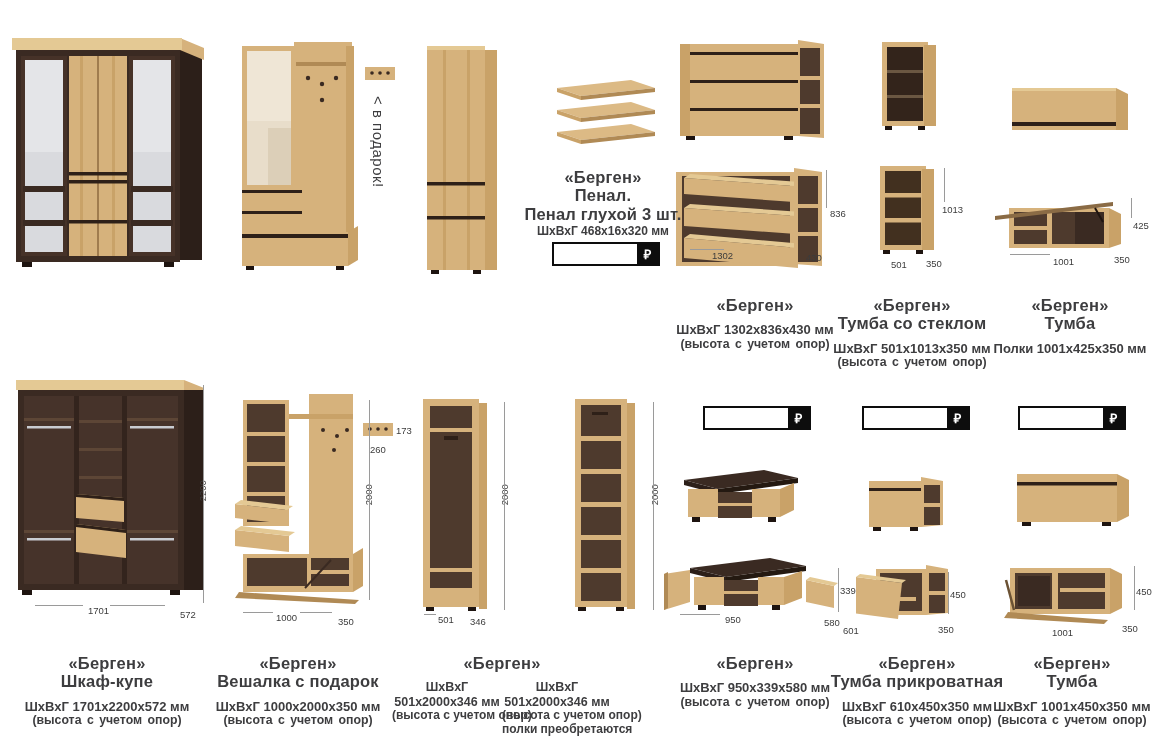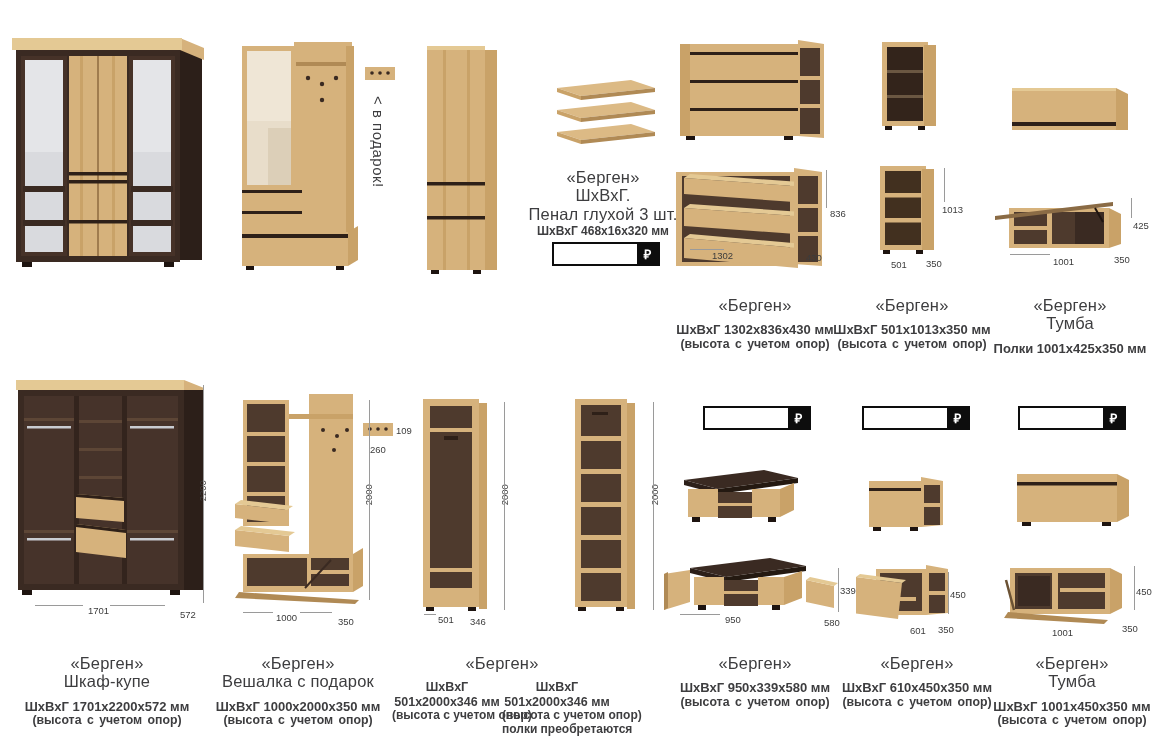--- a/index.html
+++ b/index.html
@@ -1,20 +1,20 @@
 <!DOCTYPE html>
 <html><head>
 <meta charset="utf-8">
 <style>
   html,body{margin:0;padding:0;background:#fff}
   .canvas{position:relative;width:1174px;height:742px;background:#fff;
           font-family:"Liberation Sans",sans-serif;color:#3d3d3f;overflow:hidden}
   .fig{position:absolute;line-height:0}
   .label{position:absolute;text-align:center;line-height:1.12}
-  .pname{font-size:16.5px;font-weight:400;letter-spacing:.2px}
+  .pname{font-size:16.5px;font-weight:700;letter-spacing:.2px}
   .dims{font-size:13px;font-weight:600;margin-top:9px;white-space:nowrap}
   .note{font-size:12.3px;font-weight:600;white-space:nowrap;word-spacing:2px}
   .shelvesdims{font-size:12px;font-weight:600;margin-top:2px;white-space:nowrap}
   .meas{position:absolute;font-size:9.5px;font-weight:500;color:#3c3c3c;white-space:nowrap;line-height:1}
   .v{transform:rotate(-90deg)}
   .dl{position:absolute;background:#9a9a9a}
   .pricebox{position:absolute;width:104px;height:20px;border:2.5px solid #0d0d0d;background:#fff;
             display:flex;align-items:stretch;justify-content:flex-end}
   .ruble{width:21px;background:#0d0d0d;color:#fff;font-size:13px;font-weight:700;
          display:flex;align-items:center;justify-content:center}
@@ -206,36 +206,37 @@
       <rect x="19" y="32" width="33" height="4" fill="#d6b27c"></rect>
       <rect x="80" y="18" width="29" height="32" fill="#3a2a22"></rect>
       <polygon points="114,14 126,20 126,50 114,54" fill="#c9a268"></polygon>
       <polygon points="0,22 118,8 118,12 0,26" fill="#8a6b45"></polygon>
       <line x1="100" y1="14" x2="108" y2="28" stroke="#1e1410" stroke-width="2"></line>
     </svg>
   </div>
 
   <div class="label" style="left:503px;top:168px;width:200px">
     <div class="pname">«Берген»</div>
-    <div class="pname">ШхВхГ.</div>
+    <div class="pname">Пенал.</div>
     <div class="pname">Пенал глухой 3 шт.</div>
     <div class="shelvesdims">ШхВхГ 468х16х320 мм</div>
   </div>
   <div class="pricebox" style="left:552px;top:242px">
     <span class="ruble">₽</span>
   </div>
 
   <div class="label" style="left:655px;top:296px;width:200px">
     <div class="pname">«Берген»</div>
     <div class="dims">ШхВхГ 1302х836х430 мм</div>
     <div class="note">(высота с учетом опор)</div>
   </div>
 
   <div class="label" style="left:812px;top:296px;width:200px">
     <div class="pname">«Берген»</div>
+    <div class="pname">Тумба со стеклом</div>
     <div class="dims">ШхВхГ 501х1013х350 мм</div>
     <div class="note">(высота с учетом опор)</div>
   </div>
 
   <div class="label" style="left:970px;top:296px;width:200px">
     <div class="pname">«Берген»</div>
     <div class="pname">Тумба</div>
     <div class="dims">Полки 1001х425х350 мм</div>
   </div>
 
@@ -315,21 +316,21 @@
 
   <div class="fig" style="left:362px;top:421px">
     <svg width="32" height="18" viewBox="0 0 32 18">
       <rect x="1" y="2" width="30" height="13" fill="#d6b27c"></rect>
       <circle cx="8" cy="8" r="1.8" fill="#3a2a22"></circle>
       <circle cx="16" cy="8" r="1.8" fill="#3a2a22"></circle>
       <circle cx="24" cy="8" r="1.8" fill="#3a2a22"></circle>
     </svg>
   </div>
   <span class="meas" style="left:370px;top:445px">260</span>
-  <span class="meas" style="left:396px;top:426px">109</span>
+  <span class="meas" style="left:396px;top:426px">173</span>
 
   <div class="fig" style="left:420px;top:396px">
     <svg width="70" height="220" viewBox="0 0 70 220">
       <rect x="3" y="3" width="56" height="208" fill="#d6b27c"></rect>
       <rect x="10" y="10" width="42" height="182" fill="#4e3a2d"></rect>
       <rect x="10" y="32" width="42" height="4" fill="#d6b27c"></rect>
       <rect x="24" y="40" width="14" height="4" fill="#2e2018"></rect>
       <rect x="10" y="172" width="42" height="4" fill="#d6b27c"></rect>
       <rect x="59" y="7" width="8" height="206" fill="#c9a268"></rect>
       <rect x="6" y="211" width="8" height="4" fill="#1e1410"></rect>
@@ -468,21 +469,21 @@
     </svg>
   </div>
 
   <span class="meas" style="left:840px;top:586px">339</span>
   <span class="meas" style="left:725px;top:615px">950</span>
   <span class="meas" style="left:824px;top:618px">580</span>
   <div class="dl" style="left:838px;top:568px;width:1px;height:44px"></div>
   <div class="dl" style="left:680px;top:614px;width:40px;height:1px"></div>
 
   <span class="meas" style="left:950px;top:590px">450</span>
-  <span class="meas" style="left:910px;top:626px">601</span>
+  <span class="meas" style="left:843px;top:626px">601</span>
   <span class="meas" style="left:938px;top:625px">350</span>
   <div class="dl" style="left:948px;top:572px;width:1px;height:42px"></div>
 
   <span class="meas" style="left:1136px;top:587px">450</span>
   <span class="meas" style="left:1052px;top:628px">1001</span>
   <span class="meas" style="left:1122px;top:624px">350</span>
   <div class="dl" style="left:1134px;top:566px;width:1px;height:44px"></div>
 
   <div class="label" style="left:15px;top:654px;width:184px">
     <div class="pname">«Берген»</div>
@@ -516,20 +517,21 @@
   </div>
 
   <div class="label" style="left:653px;top:654px;width:204px">
     <div class="pname">«Берген»</div>
     <div class="dims">ШхВхГ 950х339х580 мм</div>
     <div class="note">(высота с учетом опор)</div>
   </div>
 
   <div class="label" style="left:815px;top:654px;width:204px">
     <div class="pname">«Берген»</div>
+    <div class="pname">Тумба прикроватная</div>
     <div class="dims">ШхВхГ 610х450х350 мм</div>
     <div class="note">(высота с учетом опор)</div>
   </div>
 
   <div class="label" style="left:970px;top:654px;width:204px">
     <div class="pname">«Берген»</div>
     <div class="pname">Тумба</div>
     <div class="dims">ШхВхГ 1001х450х350 мм</div>
     <div class="note">(высота с учетом опор)</div>
   </div>

